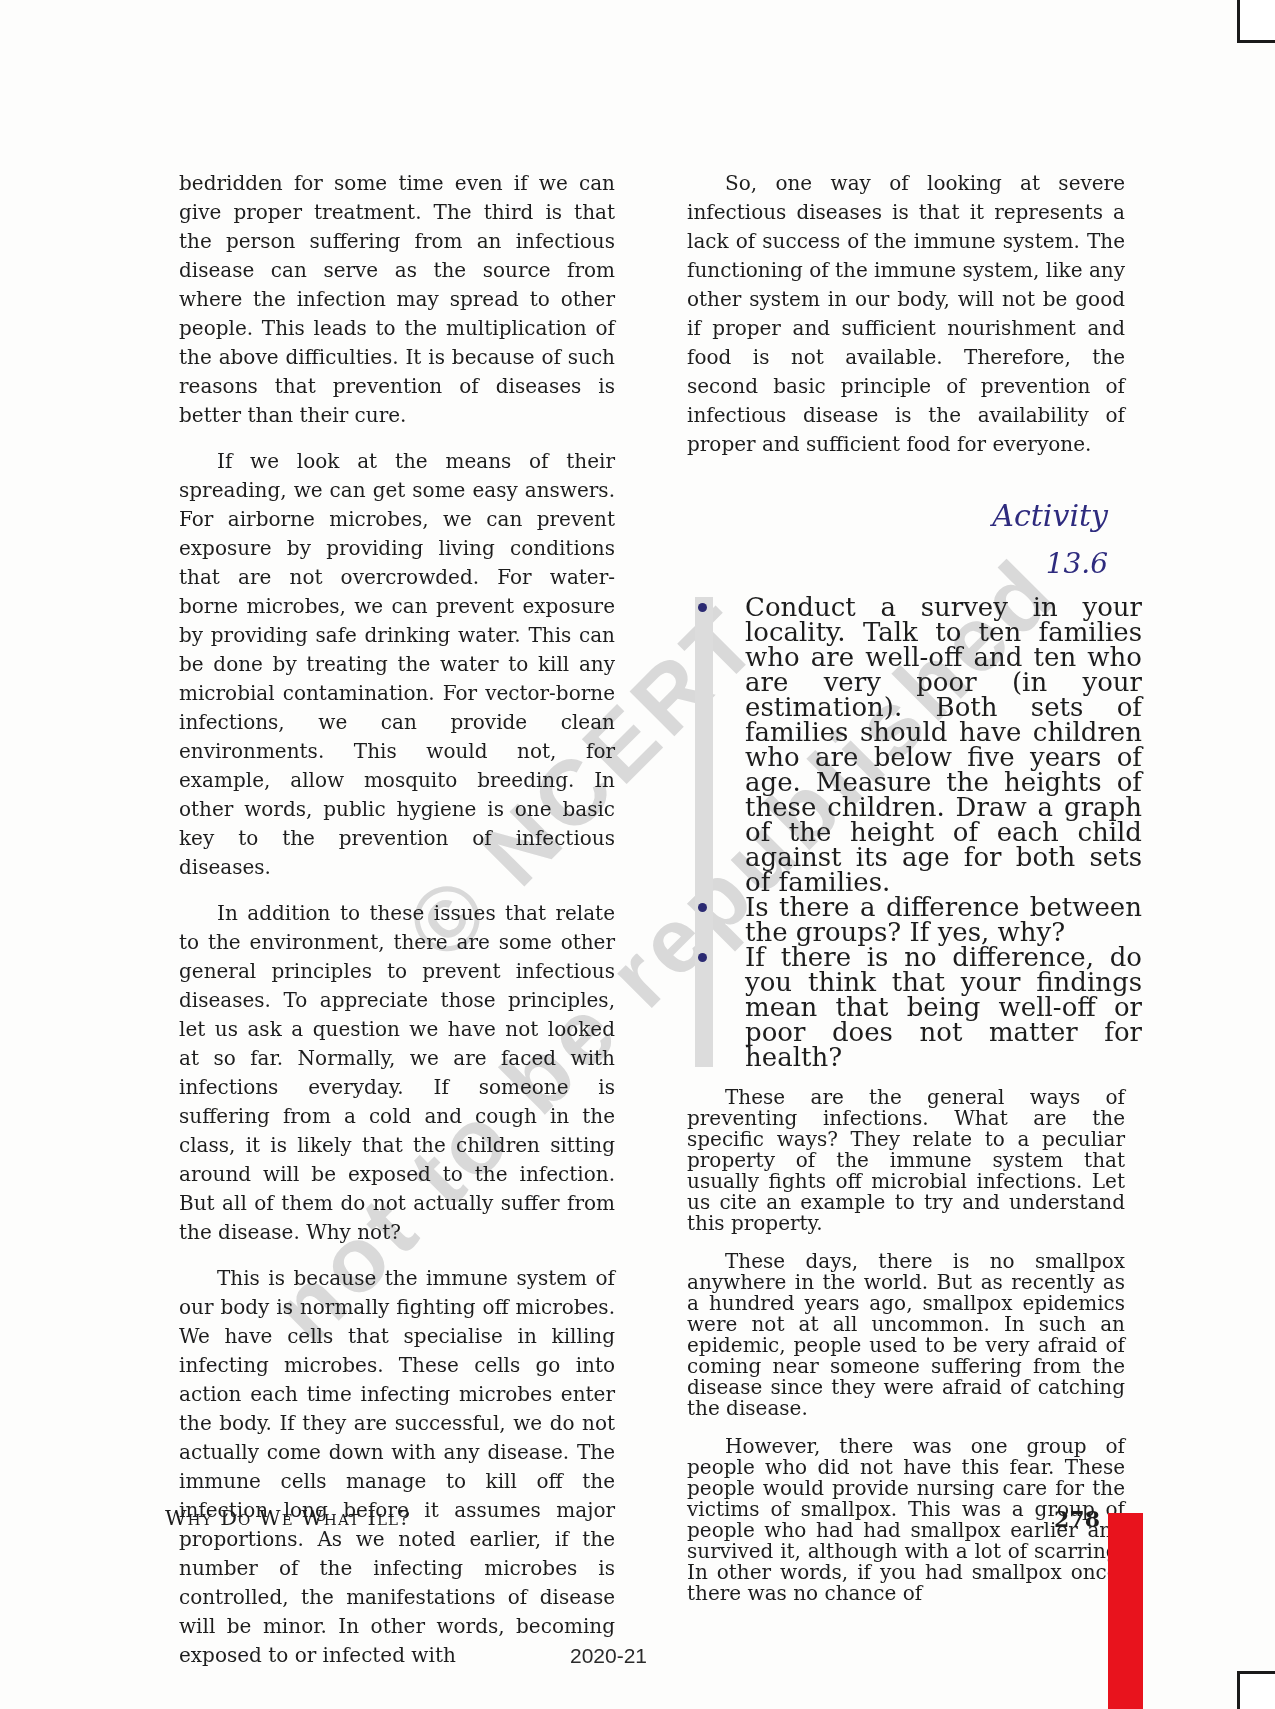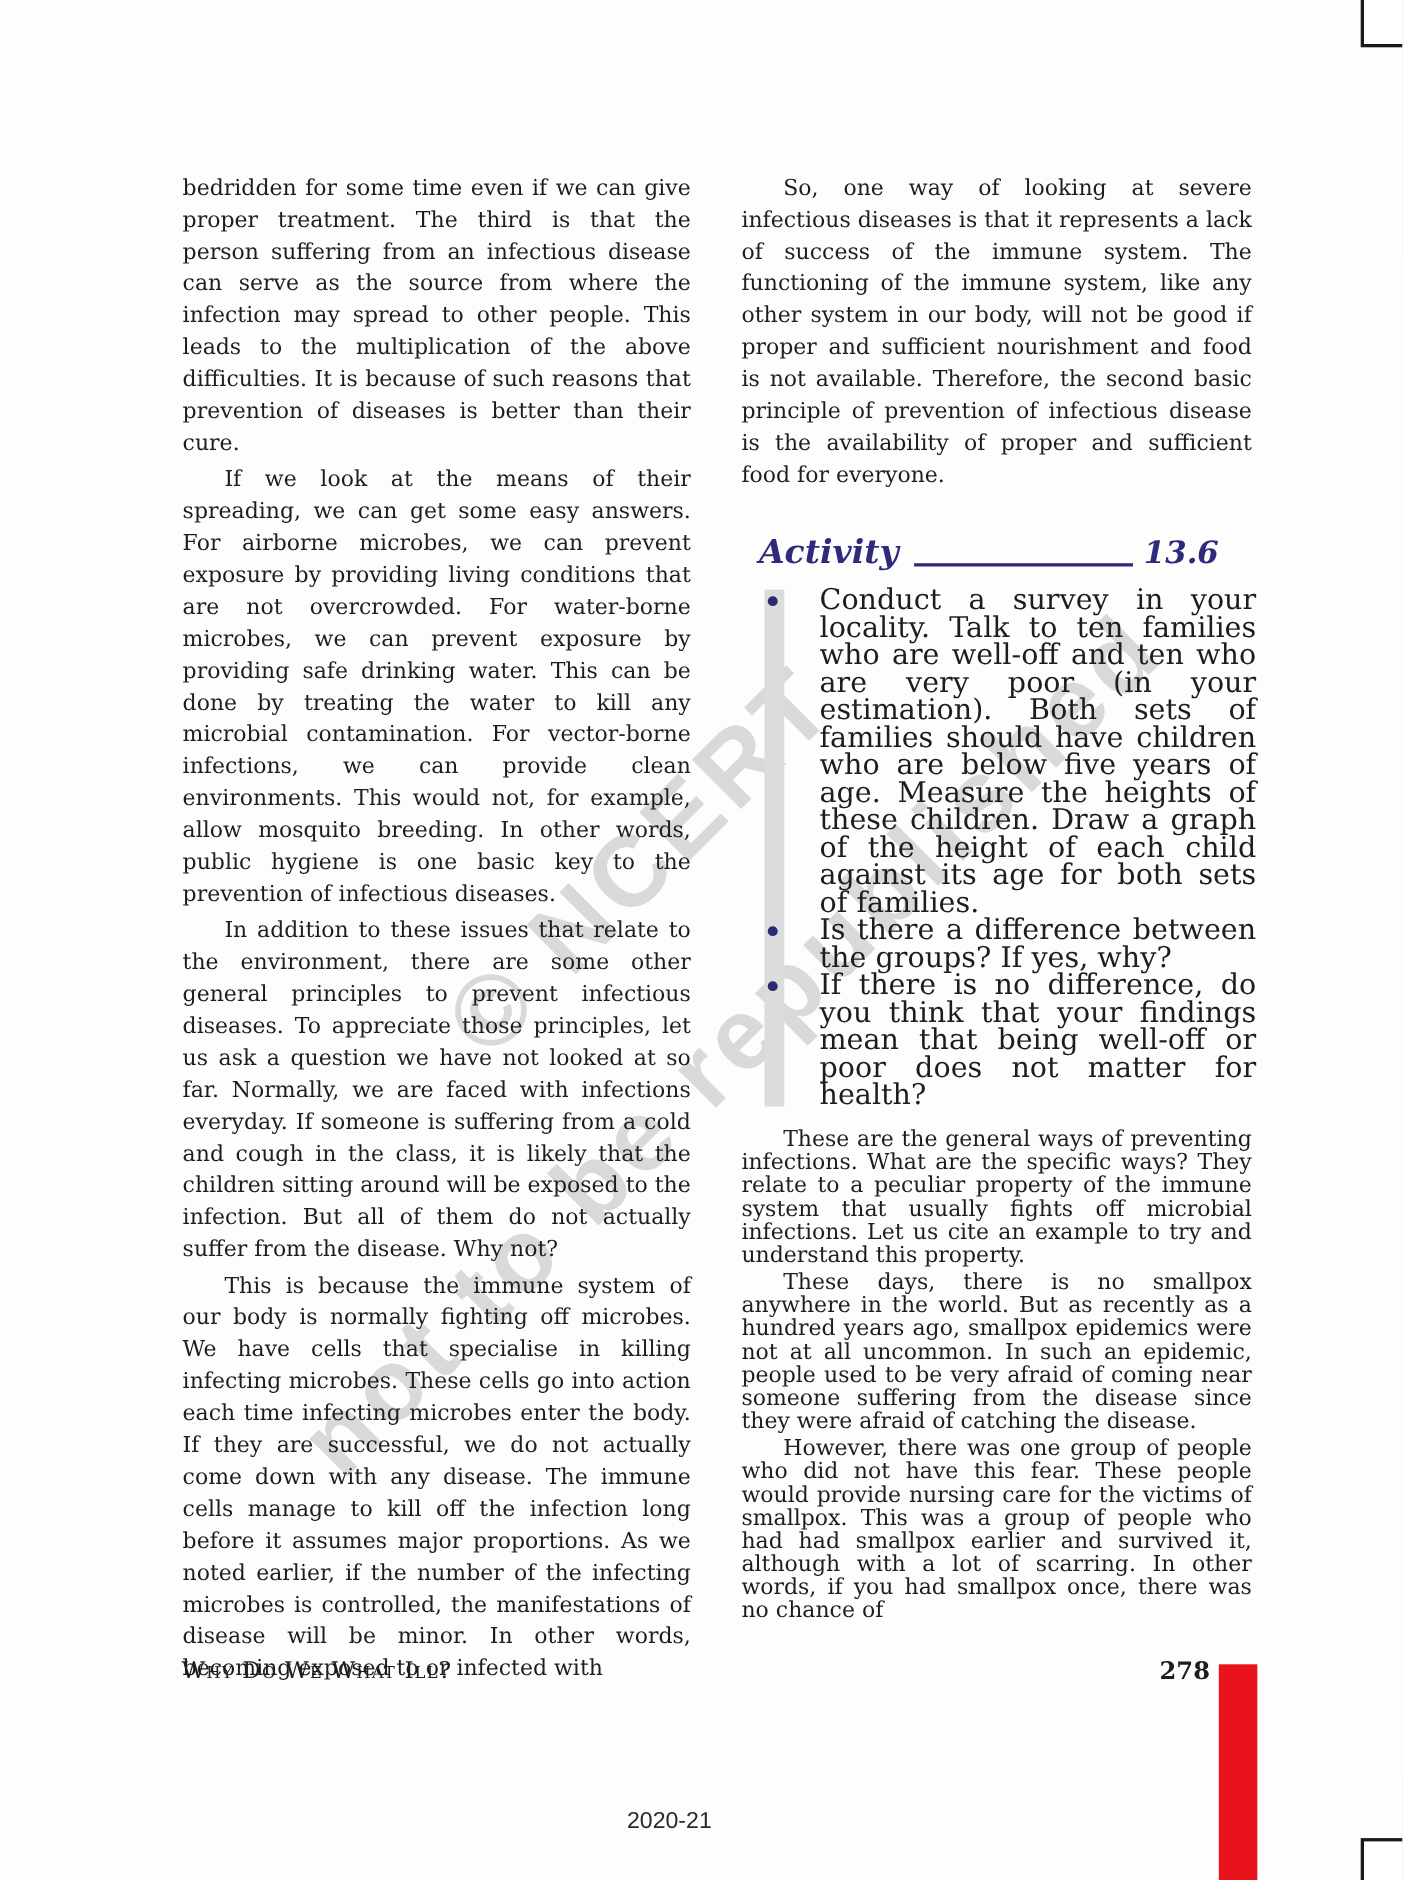--- a/index.html
+++ b/index.html
@@ -30,32 +30,33 @@
 
   
   .col {
     position:absolute; top:152px;
     text-align:justify;
     font-size:20px; line-height:29px;
     z-index:1;
   }
   .col-left  { left:162px; width:470px; }
   .col-right { left:670px; width:472px; }
-  .col p { margin:4px; text-indent:38px; }
+  .col p { margin:17px; text-indent:38px; }
   .col p.noindent { text-indent:0; }
   .col p.tight { line-height:21px; }
 
   
   .activity-header {
     display:flex; align-items:flex-end;
     margin:38px 34px 12px 20px;
     color:#2e2b7e;
-    font-style:italic; font-weight:bold;
+    font-style:italic; font-weight:normal;
     font-size:30px; line-height:38px;
     text-indent:0;
+    flex-direction:column;
   }
   .act-line {
     flex:1;
     border-bottom:3px solid #2e2b7e;
     margin:0 10px 7px 14px;
     height:0;
   }
   .act-num { font-size:28px; }
 
   .act-body { position:relative; margin-bottom:16px; }

